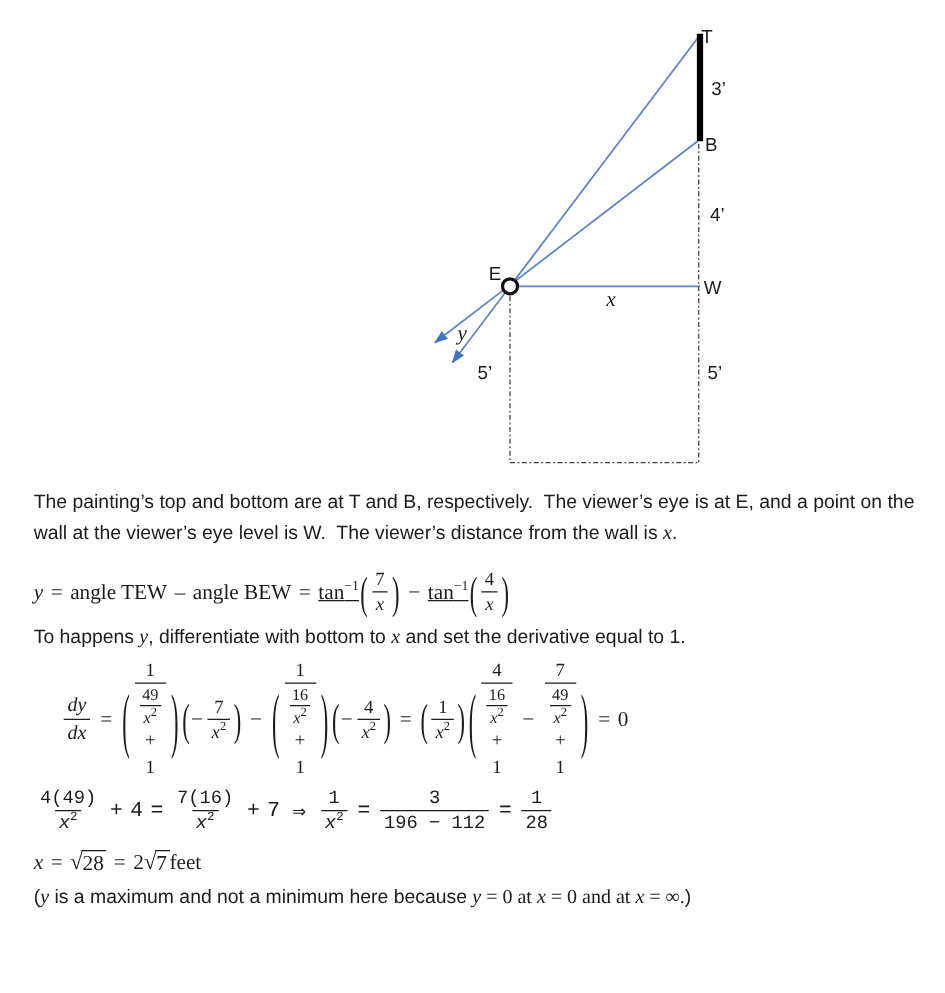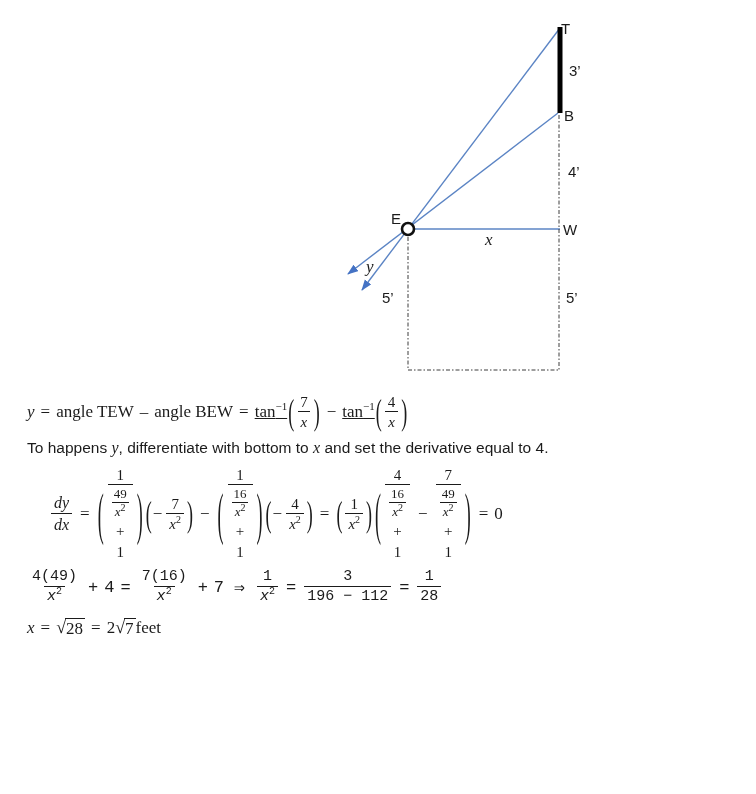--- a/index.html
+++ b/index.html
@@ -70,20 +70,21 @@
     <text x="391" y="224" font-family="Liberation Sans, sans-serif" font-size="15" fill="#1b1b1b">E</text>
     <text x="563" y="235" font-family="Liberation Sans, sans-serif" font-size="15" fill="#1b1b1b">W</text>
     <text x="485" y="245" font-family="Liberation Serif, serif" font-style="italic" font-size="17" fill="#1b1b1b">x</text>
     <text x="366" y="272" font-family="Liberation Serif, serif" font-style="italic" font-size="17" fill="#1b1b1b">y</text>
     <text x="382" y="303" font-family="Liberation Sans, sans-serif" font-size="15" fill="#1b1b1b">5’</text>
     <text x="566" y="303" font-family="Liberation Sans, sans-serif" font-size="15" fill="#1b1b1b">5’</text>
   </svg>
 
   <div class="content">
 
+    <p class="body sp12"><span>The painting’s top and bottom are at T and B, respectively.  The viewer’s eye is at E, and a point on the wall at the viewer’s eye level is W.  The viewer’s distance from the wall is </span><span class="bmi">x</span><span>.</span></p>
 
 
     <div class="eqline math sp12" style="min-height:46px;">
       <span class="mi">y</span>
       <span class="mo">=</span>
       <span>angle TEW</span>
       <span class="mo">–</span>
       <span>angle BEW</span>
       <span class="mo">=</span>
       <span class="grp"><span>tan</span><sup class="ts">−1</sup></span>
@@ -96,21 +97,21 @@
       <span class="mo">−</span>
       <span class="grp"><span>tan</span><sup class="ts">−1</sup></span>
       <span class="paren p2">(</span>
       <span class="frac">
           <span class="num">4</span>
           <span class="den mi">x</span>
         </span>
       <span class="paren p2">)</span>
     </div>
 
-    <p class="body sp6"><span>To happens </span><span class="bmi">y</span><span>, differentiate with bottom to </span><span class="bmi">x</span><span> and set the derivative equal to 4.</span></p>
+    <p class="body sp6"><span>To happens </span><span class="bmi">y</span><span>, differentiate with bottom to </span><span class="bmi">x</span><span> and set the derivative equal to 1.</span></p>
 
     <div class="eqline math sp8" style="min-height:80px;">
       <span class="frac" style="font-size:16px;margin-left:24px;">
           <span class="num mi">dy</span>
           <span class="den mi">dx</span>
         </span>
       <span class="mo">=</span>
 
       <span class="paren p3">(</span>
       <span class="frac">
@@ -237,15 +238,16 @@
         </span>
       <span class="mo">=</span>
       <span>2</span>
       <span class="sqrt">
           <span class="rad">√</span>
           <span class="arg">7</span>
         </span>
       <span> feet</span>
     </div>
 
+    <p class="body"><span>(</span><span class="bmi">y</span><span> is a maximum and not a minimum here because </span><span class="bmi">y</span><span class="bm"> = 0 at </span><span class="bmi">x</span><span class="bm"> = 0 and at </span><span class="bmi">x</span><span class="bm"> = ∞.</span><span>)</span></p>
 
   </div>
 </div>
 
 </body></html>

